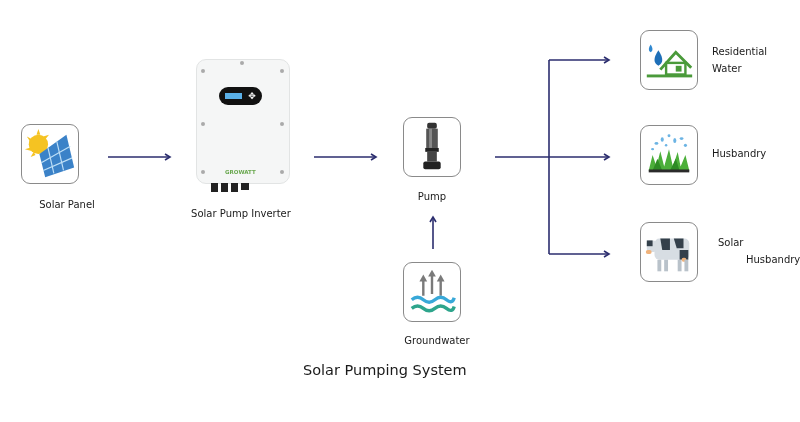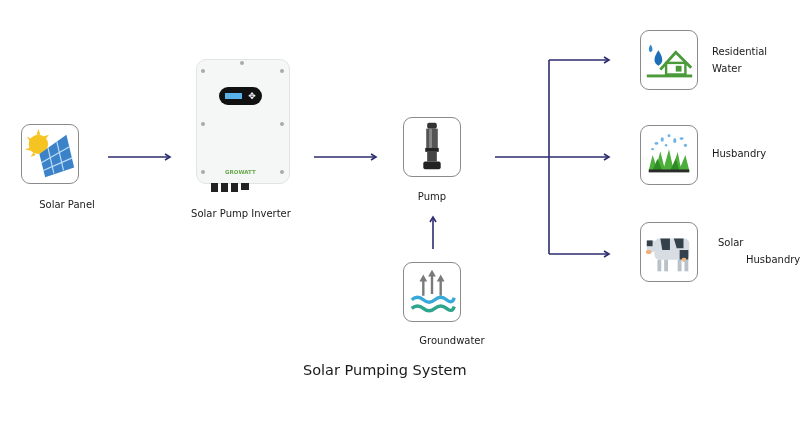--- a/index.html
+++ b/index.html
@@ -98,21 +98,21 @@
         <polygon points="16,19 20,12 24,19" stroke="none"></polygon>
       <line x1="29" y1="32" x2="29" y2="13"></line>
         <polygon points="25,14 29,7 33,14" stroke="none"></polygon>
       <line x1="38" y1="34" x2="38" y2="18"></line>
         <polygon points="34,19 38,12 42,19" stroke="none"></polygon>
     </g>
     <path d="M8,38 q6,-5 12,0 t12,0 t12,0 t8,-2" fill="none" stroke="#38a8d8" stroke-width="3.5"></path>
     <path d="M8,47 q6,-5 12,0 t12,0 t12,0 t8,-2" fill="none" stroke="#2ea58c" stroke-width="3.5"></path>
   </svg>
 </div>
-<div class="label center" style="left:452px; top:333px;">Groundwater</div>
+<div class="label center" style="left:437px; top:333px;">Groundwater</div>
 
 <div class="iconbox" style="left:640px; top:30px;">
   <svg viewBox="0 0 58 60">
     <path d="M10,14 q-4,6 0,8 q4,-2 0,-8z" fill="#2f88d0"></path>
     <path d="M18,20 q-8,12 0,16 q8,-4 0,-16z" fill="#1e6fb8"></path>
     <polyline points="20,40 36,22 52,38" fill="none" stroke="#4a9a3a" stroke-width="3"></polyline>
     <rect x="26" y="33" width="20" height="12" fill="#fff" stroke="#4a9a3a" stroke-width="2.5"></rect>
     <rect x="36" y="36" width="6" height="6" fill="#4a9a3a"></rect>
     <rect x="6" y="45" width="47" height="3" fill="#4a9a3a"></rect>
   </svg>

